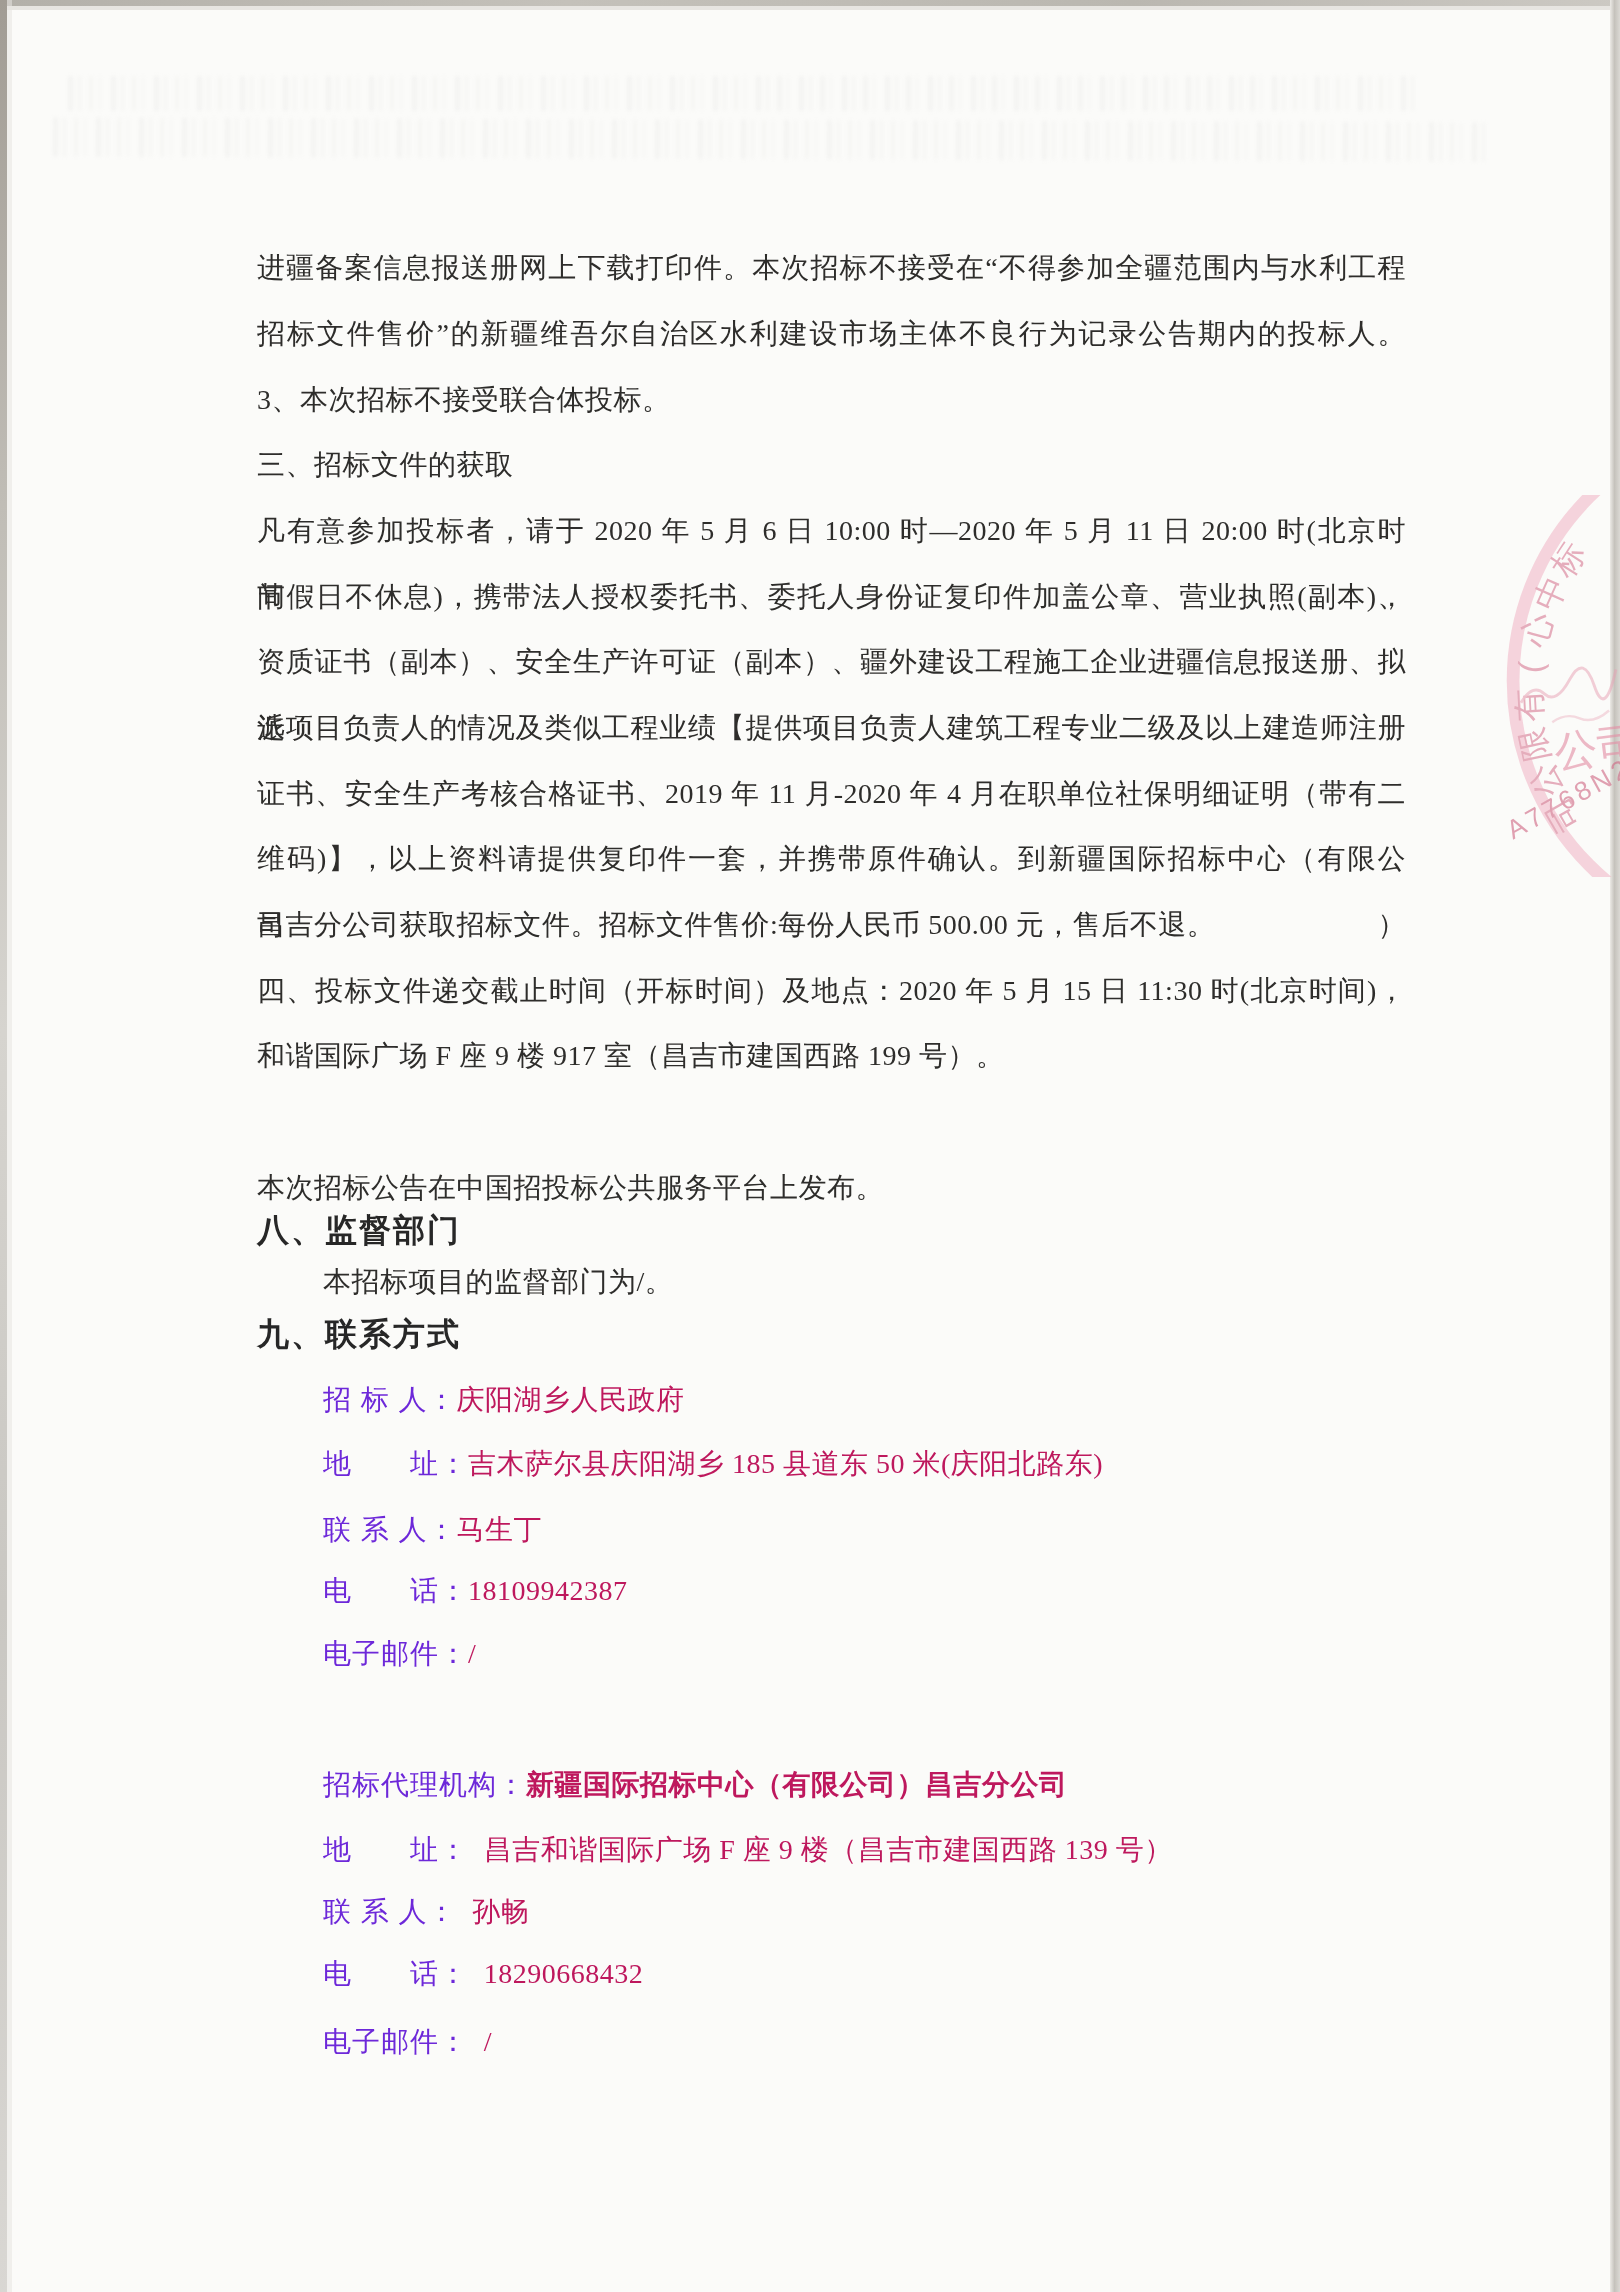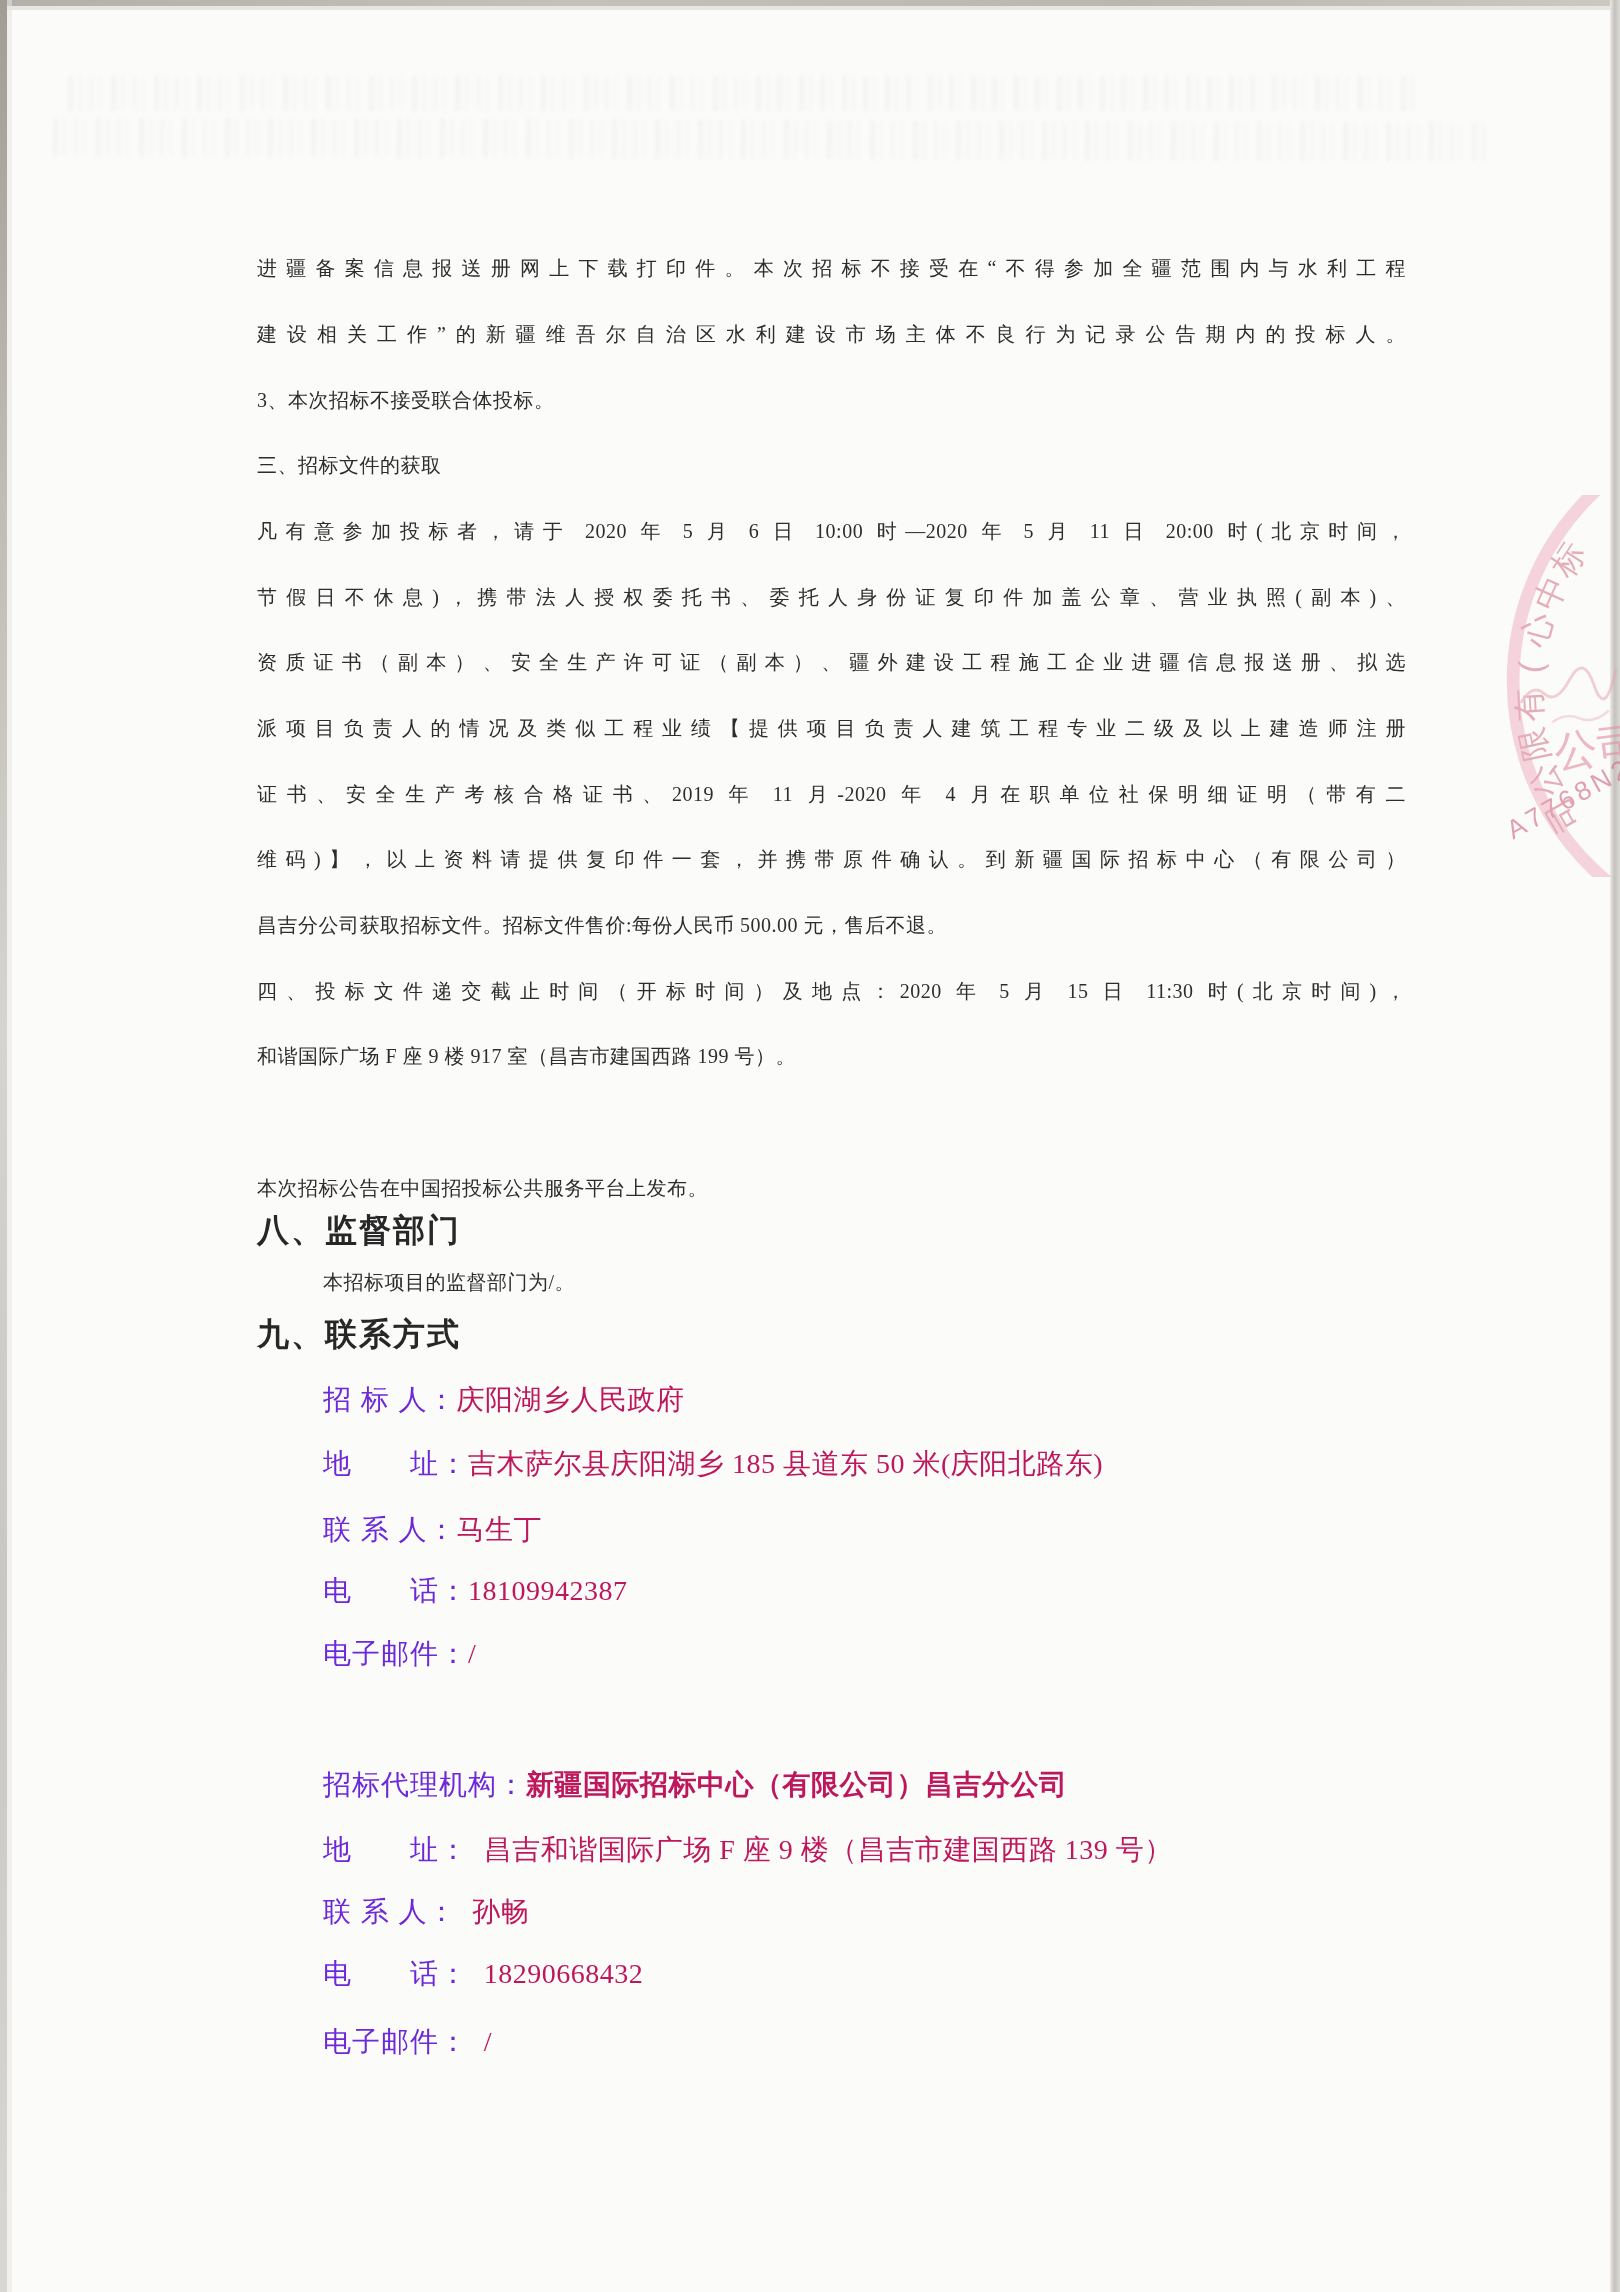--- a/index.html
+++ b/index.html
@@ -23,21 +23,21 @@
   .ghost{position:absolute;filter:blur(2px);opacity:.33;pointer-events:none;
     background:repeating-linear-gradient(90deg,
       rgba(186,186,184,.55) 0 2.9px, transparent 2.9px 8.8px,
       rgba(200,200,197,.35) 8.8px 11.8px, transparent 11.8px 20.6px,
       rgba(182,182,180,.45) 20.6px 23.5px, transparent 23.5px 30px,
       rgba(195,195,192,.30) 30px 32px, transparent 32px 43px);}
   .ghost1{left:69px;top:76px;width:1353px;height:35px;}
   .ghost2{left:54px;top:120px;width:1431px;height:39px;transform:rotate(.2deg);}
   
   .line{position:absolute;left:257px;width:1149px;height:66px;line-height:66px;
-    font-size:20px;white-space:nowrap;letter-spacing:0.5px;}
+    font-size:28px;white-space:nowrap;letter-spacing:0.5px;}
   .fill{white-space:normal;text-align:justify;text-align-last:justify;}
   .indent{left:323px;width:1082px;}
   .heading{position:absolute;left:257px;height:66px;line-height:66px;
     font-family:"Liberation Sans","DejaVu Sans",sans-serif;
     font-weight:bold;font-size:32px;letter-spacing:2px;color:#272727;white-space:nowrap;text-align:center;}
   .crow{position:absolute;left:323px;height:66px;line-height:66px;font-size:28px;white-space:nowrap;}
   .clabel{font-family:"Liberation Sans","DejaVu Sans",sans-serif;font-weight:400;color:#6d28d9;letter-spacing:1px;}
   .cvalue{font-family:"Liberation Serif","DejaVu Serif",serif;color:#be185d;letter-spacing:0.5px;}
   .cvalue.gap{margin-left:15.7px;}
   .cvalue.sans{font-family:"Liberation Sans","DejaVu Sans",sans-serif;font-weight:600;}
@@ -52,21 +52,21 @@
   <div class="edge-top"></div>
   <div class="edge-top2"></div>
   <div class="edge-left"></div>
   <div class="edge-left2"></div>
   <div class="edge-right"></div>
 
   <div class="ghost ghost1"></div>
   <div class="ghost ghost2"></div>
 
   <div class="line fill" style="top:235px">进疆备案信息报送册网上下载打印件。本次招标不接受在“不得参加全疆范围内与水利工程</div>
-  <div class="line fill" style="top:301px">建设相关工作”的新疆维吾尔自治区水利建设市场主体不良行为记录公告期内的投标人。</div>
+  <div class="line fill" style="top:301px">招标文件售价”的新疆维吾尔自治区水利建设市场主体不良行为记录公告期内的投标人。</div>
   <div class="line" style="top:367px">3、本次招标不接受联合体投标。</div>
   <div class="line" style="top:432px">三、招标文件的获取</div>
   <div class="line fill" style="top:498px">凡有意参加投标者，请于 2020 年 5 月 6 日 10:00 时—2020 年 5 月 11 日 20:00 时(北京时间，</div>
   <div class="line fill" style="top:564px">节假日不休息)，携带法人授权委托书、委托人身份证复印件加盖公章、营业执照(副本)、</div>
   <div class="line fill" style="top:629px">资质证书（副本）、安全生产许可证（副本）、疆外建设工程施工企业进疆信息报送册、拟选</div>
   <div class="line fill" style="top:695px">派项目负责人的情况及类似工程业绩【提供项目负责人建筑工程专业二级及以上建造师注册</div>
   <div class="line fill" style="top:761px">证书、安全生产考核合格证书、2019 年 11 月-2020 年 4 月在职单位社保明细证明（带有二</div>
   <div class="line fill" style="top:826px">维码)】，以上资料请提供复印件一套，并携带原件确认。到新疆国际招标中心（有限公司）</div>
   <div class="line" style="top:892px">昌吉分公司获取招标文件。招标文件售价:每份人民币 500.00 元，售后不退。</div>
   <div class="line fill" style="top:958px">四、投标文件递交截止时间（开标时间）及地点：2020 年 5 月 15 日 11:30 时(北京时间)，</div>

